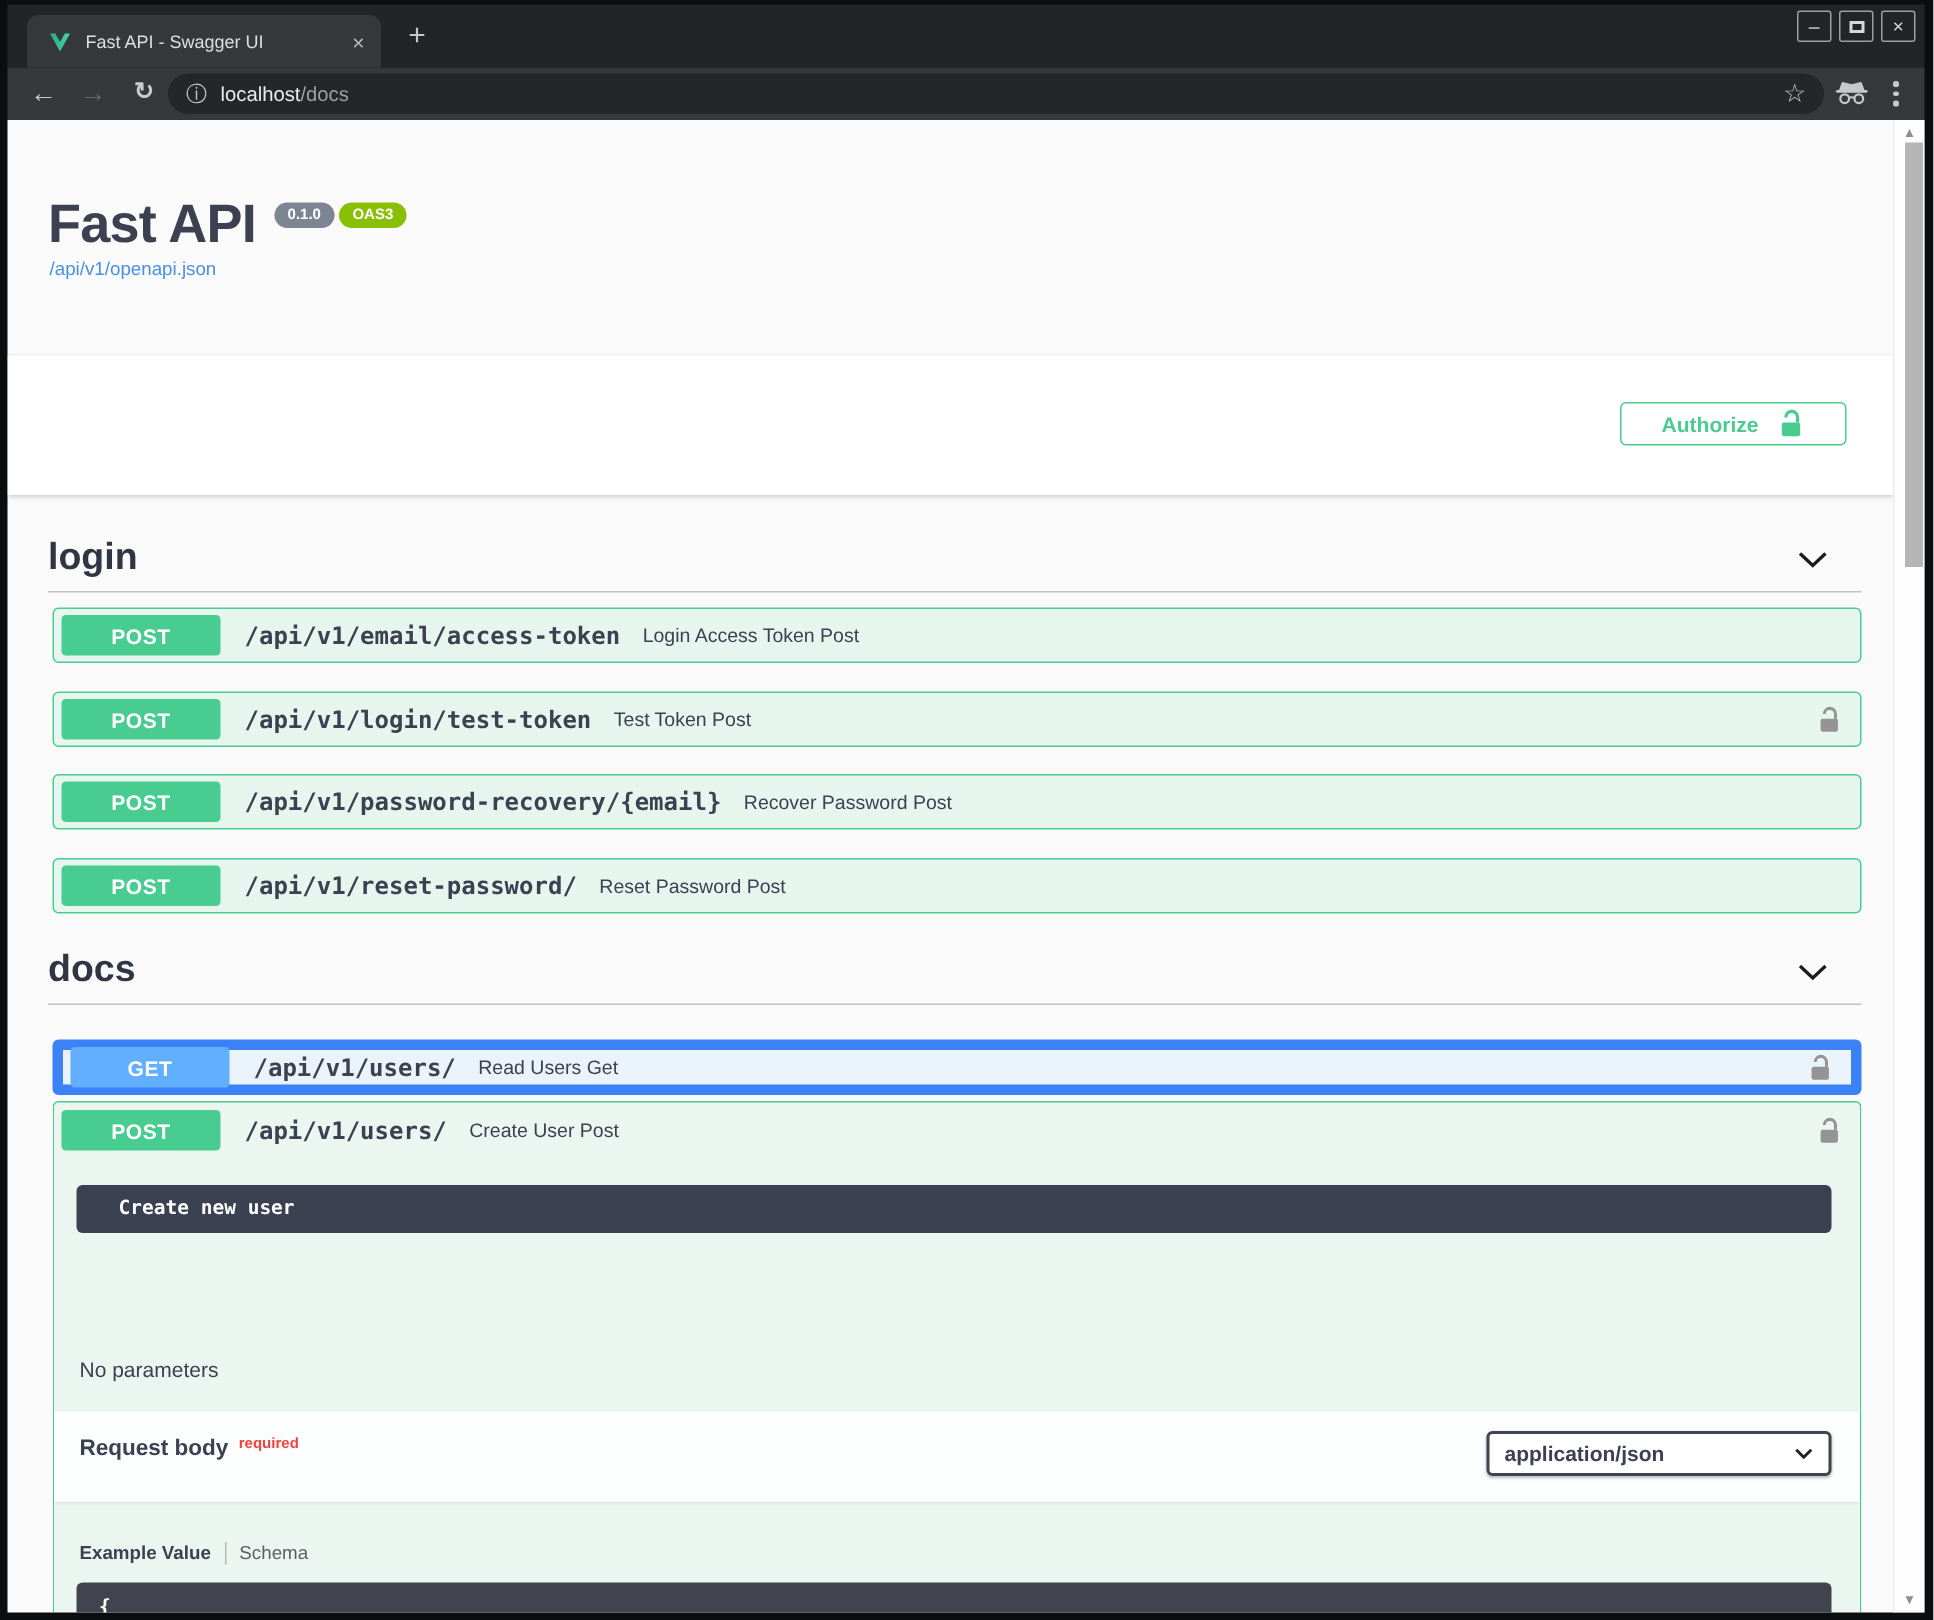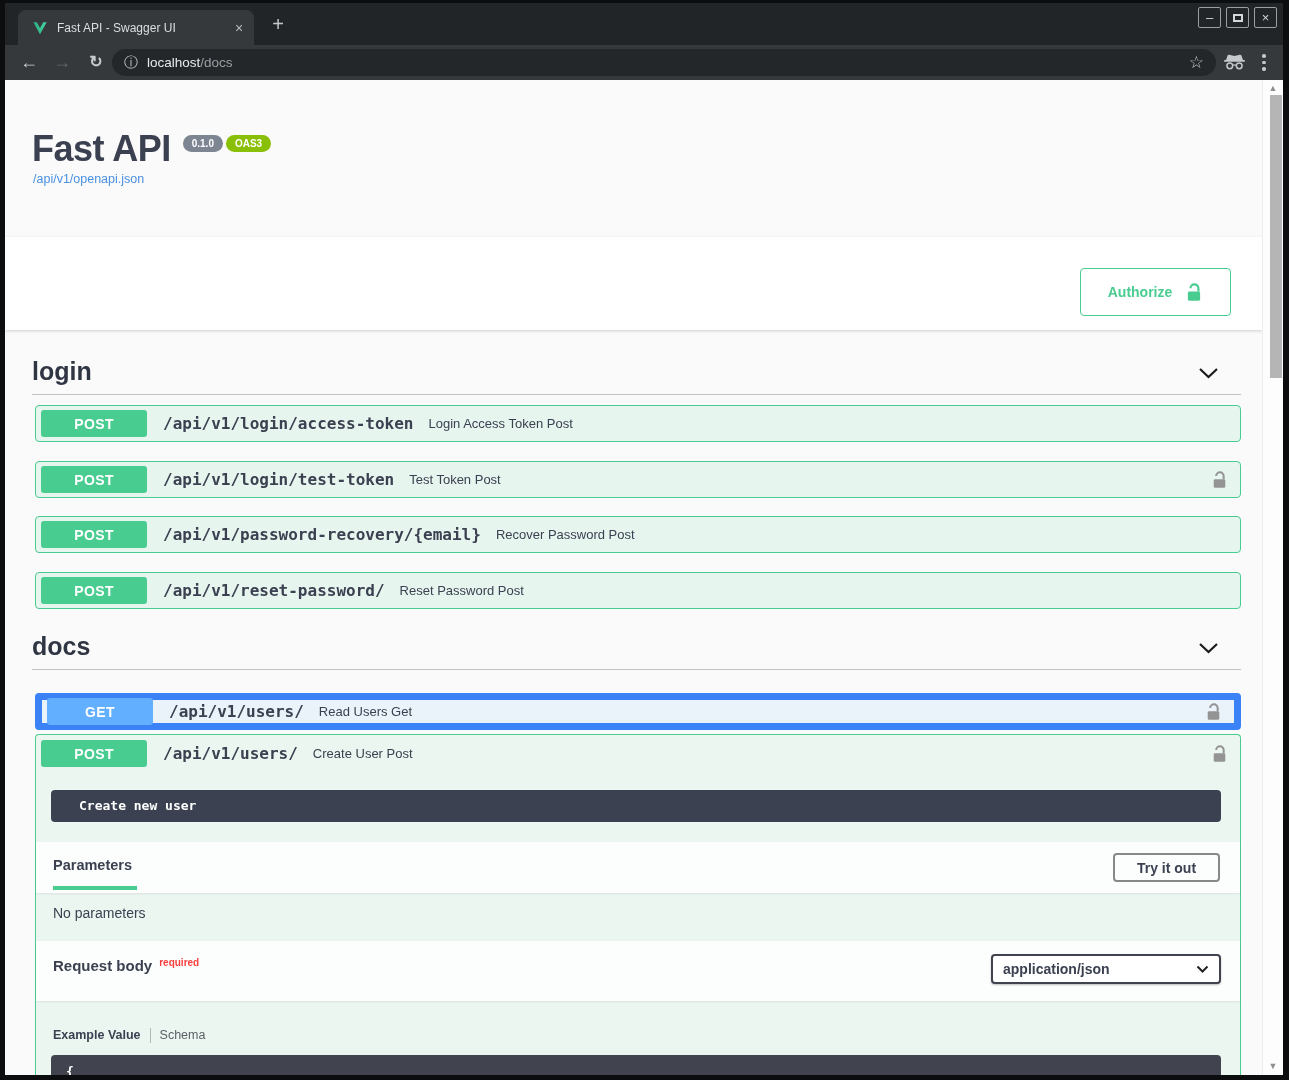--- a/index.html
+++ b/index.html
@@ -44,21 +44,21 @@
   .api-title { position:absolute; left:27px; top:49px; display:flex; align-items:flex-start; }
   .api-title-text { font-size:36px; font-weight:700; color:#3b4151; letter-spacing:-0.5px; line-height:40px; }
   .title-badges { display:flex; gap:3px; margin-left:12px; margin-top:6px; }
   .badge { font-size:10px; font-weight:700; color:#fff; padding:3px 9px; border-radius:14px; }
   .badge-version { background:#7d8492; }
   .badge-oas { background:#89bf04; }
   .spec-link { position:absolute; left:28px; top:92px; font-size:12.5px; color:#4990e2; text-decoration:none; }
 
   .scheme-container { position:absolute; left:0; top:157px; width:1257px; height:93px; background:#fff;
                       box-shadow:0 1px 3px rgba(0,0,0,.18); }
-  .authorize-btn { position:absolute; left:1075px; top:31px; width:151px; height:48px; background:#fff;
+  .authorize-btn { position:absolute; left:1075px; top:31px; width:151px; height:29px; background:#fff;
                    border:1.5px solid #49cc90; border-radius:4px; display:flex; align-items:center;
                    justify-content:center; gap:13px; }
   .authorize-label { color:#49cc90; font-weight:700; font-size:14px; }
 
   .section-header { position:absolute; left:27px; width:1209px; height:40px;
                     border-bottom:1px solid rgba(59,65,81,.3); }
   #sec-login { top:275px; }
   #sec-users { top:550px; }
   .section-title { font-size:25px; font-weight:700; color:#2f3542; line-height:32px; }
   .section-chevron { position:absolute; right:22px; top:12px; }
@@ -198,21 +198,21 @@
 
       <div class="section-header" id="sec-login">
         <span class="section-title">login</span>
         <svg class="section-chevron" width="21" height="12" viewBox="0 0 21 12">
           <path d="M2 2l8.5 8L19 2" fill="none" stroke="#1c1c1c" stroke-width="2.2"></path>
         </svg>
       </div>
 
       <div class="op-row op-post" id="op-login-0">
         <span class="method-badge m-post">POST</span>
-        <span class="op-path">/api/v1/login/access-token</span>
+        <span class="op-path">/api/v1/email/access-token</span>
         <span class="op-summary">Login Access Token Post</span>
       </div>
 
       <div class="op-row op-post" id="op-login-1">
         <span class="method-badge m-post">POST</span>
         <span class="op-path">/api/v1/login/test-token</span>
         <span class="op-summary">Test Token Post</span>
         <span class="op-lock">
           <svg width="17" height="20" viewBox="0 0 20 23">
             <rect x="3.2" y="10.5" width="13.6" height="10.2" rx="1.6" fill="#949494"></rect>
@@ -260,25 +260,20 @@
           <span class="op-lock">
             <svg width="17" height="20" viewBox="0 0 20 23">
               <rect x="3.2" y="10.5" width="13.6" height="10.2" rx="1.6" fill="#949494"></rect>
               <path d="M14.9 10.5V6.8a4.4 4.4 0 0 0-8.8 0" fill="none" stroke="#949494" stroke-width="2.4"></path>
             </svg>
           </span>
         </div>
 
         <div class="desc-bar">Create new user</div>
 
-        <div class="sec-strip" id="strip-params">
-          <span class="params-label">Parameters</span>
-          <span class="params-underline"></span>
-          <button class="tryit-btn">Try it out</button>
-        </div>
 
         <div class="no-params">No parameters</div>
 
         <div class="sec-strip" id="strip-body">
           <span class="reqbody-label"><span>Request body</span><span class="required-label">required</span></span>
           <div class="content-select">
             <span class="select-value">application/json</span>
             <span class="select-chevron">
               <svg width="13" height="8" viewBox="0 0 13 8">
                   <path d="M1.5 1.5l5 5 5-5" fill="none" stroke="#222" stroke-width="2"></path>

